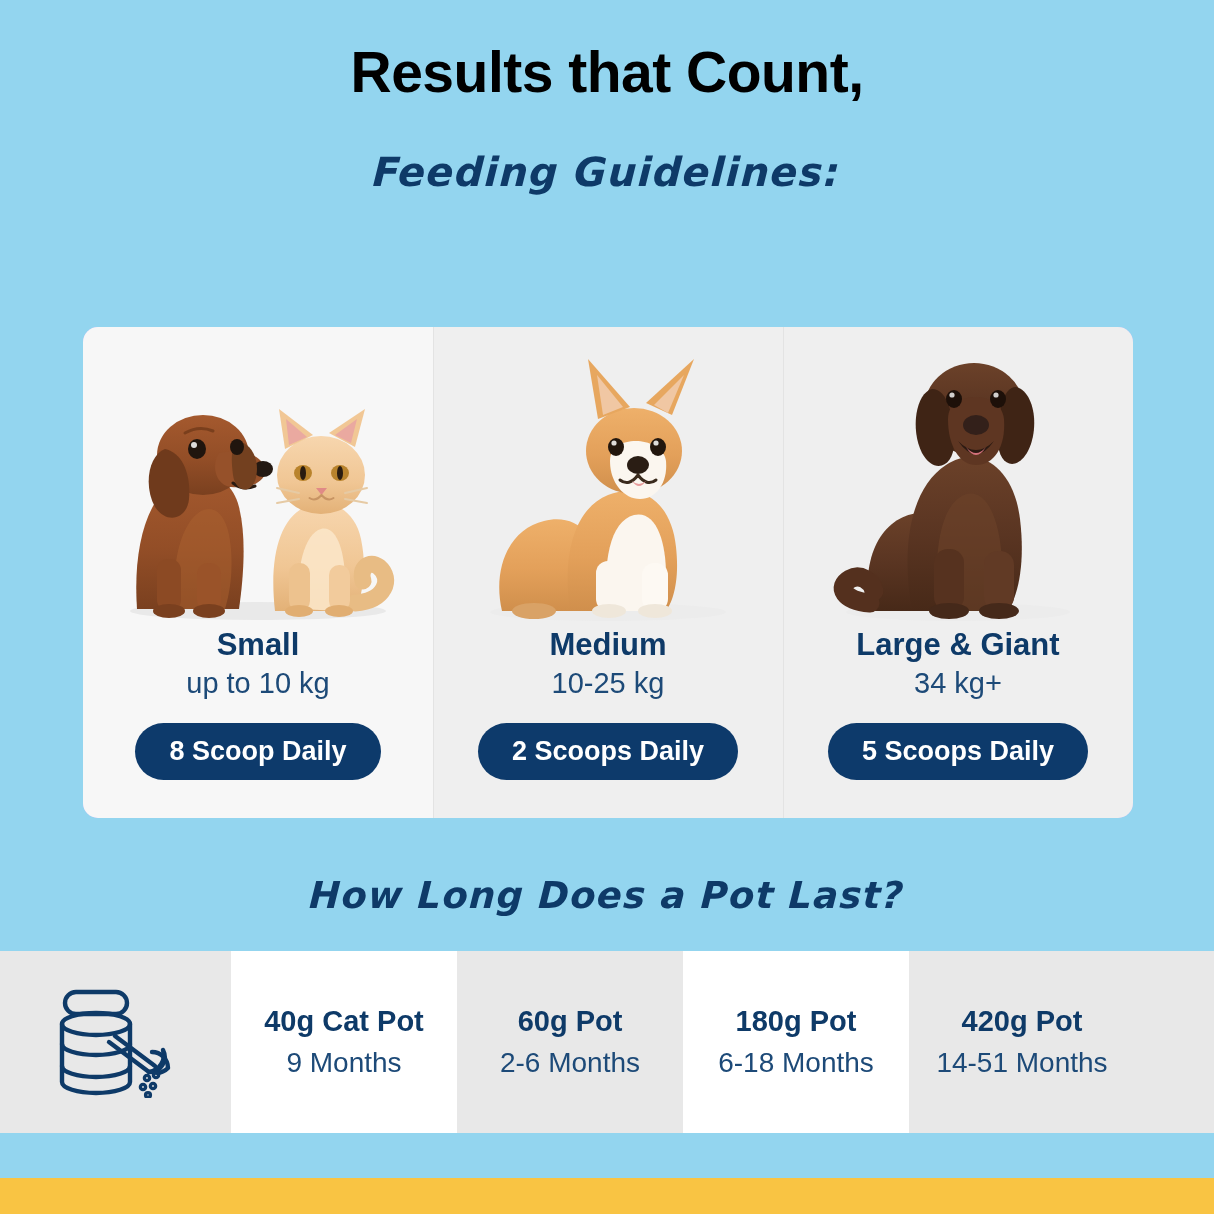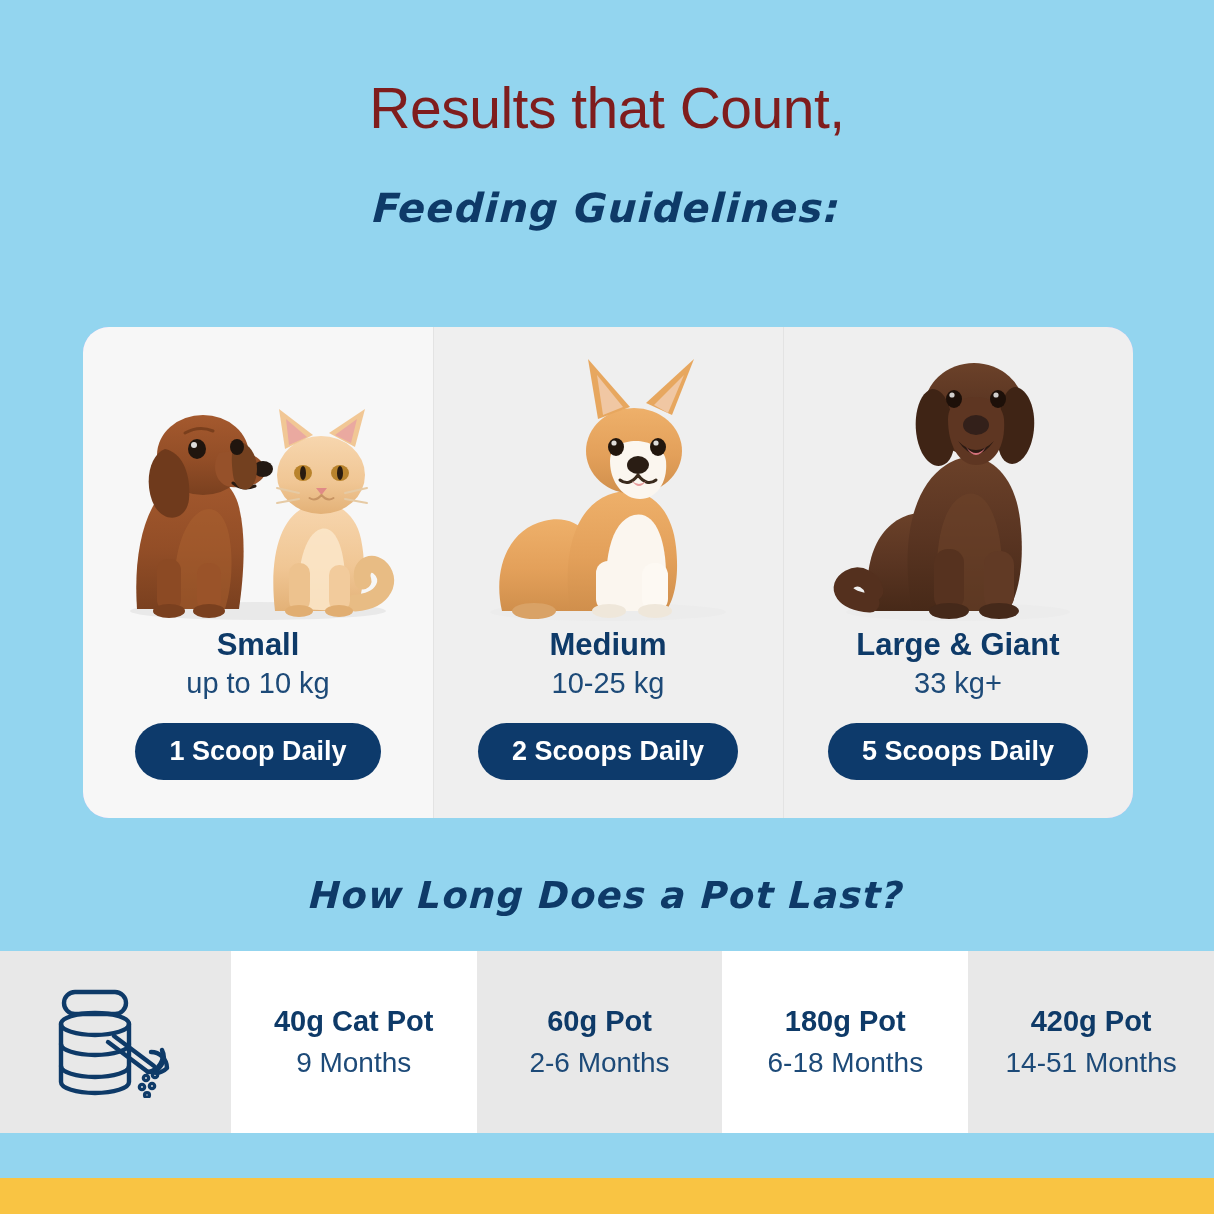--- a/index.html
+++ b/index.html
@@ -7,26 +7,26 @@
     width: 1214px;
     height: 1214px;
     overflow: hidden;
     font-family: "Liberation Sans", sans-serif;
   }
   body { background: #93d5ef; position: relative; }
 
   
   .headline {
     text-align: center;
-    color: #7f1d1d;
-    font-weight: normal;
+    color: #000000;
+    font-weight: bold;
     font-size: 57px;
     line-height: 1.28;
     letter-spacing: -0.5px;
-    padding-top: 72px;
+    padding-top: 36px;
   }
   .headline .line { display: block; }
 
   
   .script-head {
     text-align: center;
     color: #0e3a68;
     font-size: 40px;
     font-weight: bold;
     font-family: "DejaVu Sans", sans-serif;
@@ -37,21 +37,21 @@
   #feeding-guidelines-heading { margin-top: 40px; }
 
   
   .feeding-card {
     position: absolute;
     left: 83px;
     top: 327px;
     width: 1050px;
     height: 491px;
     background: #c4b5fd;
-    border-radius: 26px;
+    border-radius: 15px;
     overflow: hidden;
     display: flex;
   }
   .fc-col {
     flex: 1 1 0;
     position: relative;
     display: flex;
     flex-direction: column;
     align-items: center;
     background: #f7f7f7;
@@ -118,21 +118,21 @@
     background: #e8e8e8;
     display: flex;
   }
   .pot-icon-cell {
     width: 231px;
     display: flex;
     align-items: center;
     justify-content: center;
   }
   .pot-cell {
-    width: 246px;
+    width: 226px;
     display: flex;
     flex-direction: column;
     align-items: center;
     justify-content: center;
     background: #e8e8e8;
   }
   .pot-cell.alt { background: #ffffff; }
   .pot-name {
     color: #0e3a68;
     font-size: 29px;
@@ -243,21 +243,21 @@
 
           <path d="M223 165 L234 165 L228.5 172 Z" fill="#e08a86"></path>
           <path d="M228.5 172 q-6 7 -12 3 M228.5 172 q6 7 12 3" stroke="#c79463" stroke-width="2" fill="none" stroke-linecap="round"></path>
 
           <path d="M206 170 l-22 -5 M206 176 l-22 4 M252 170 l22 -5 M252 176 l22 4" stroke="#e6caa4" stroke-width="2" stroke-linecap="round"></path>
         </g>
       </svg>
     </div>
     <div class="fc-title">Small</div>
     <div class="fc-sub">up to 10 kg</div>
-    <button class="fc-pill">1 Scoop Daily</button>
+    <button class="fc-pill">8 Scoop Daily</button>
   </div>
 
   <div class="fc-col mid">
     <div class="pet-art">
       <svg class="pet-svg" width="300" height="300" viewBox="0 0 300 300">
         <defs>
           <linearGradient id="corgiFur" x1="0" y1="0" x2="0" y2="1">
             <stop offset="0%" stop-color="#eeb06a"></stop>
               <stop offset="55%" stop-color="#e3a05a"></stop>
               <stop offset="100%" stop-color="#d08f4c"></stop>
@@ -338,21 +338,21 @@
         <ellipse cx="146" cy="76" rx="8" ry="9" fill="#1d1009"></ellipse>
         <ellipse cx="144" cy="72" rx="2.6" ry="2.6" fill="#fff" opacity=".8"></ellipse>
         <ellipse cx="190" cy="76" rx="8" ry="9" fill="#1d1009"></ellipse>
         <ellipse cx="188" cy="72" rx="2.6" ry="2.6" fill="#fff" opacity=".8"></ellipse>
 
         <path d="M150 118 q18 18 36 0 q-18 26 -36 0 Z" fill="#2b1a12"></path>
         <path d="M158 124 q10 16 20 0 q-10 12 -20 0 Z" fill="#d4727c"></path>
       </svg>
     </div>
     <div class="fc-title">Large &amp; Giant</div>
-    <div class="fc-sub">33 kg+</div>
+    <div class="fc-sub">34 kg+</div>
     <button class="fc-pill">5 Scoops Daily</button>
   </div>
 </div>
 
 <div class="script-head" id="pot-last-heading">How Long Does a Pot Last?</div>
 
 <div class="pot-band">
 
   <div class="pot-icon-cell">
     <svg width="126" height="112" viewBox="0 0 126 112">

